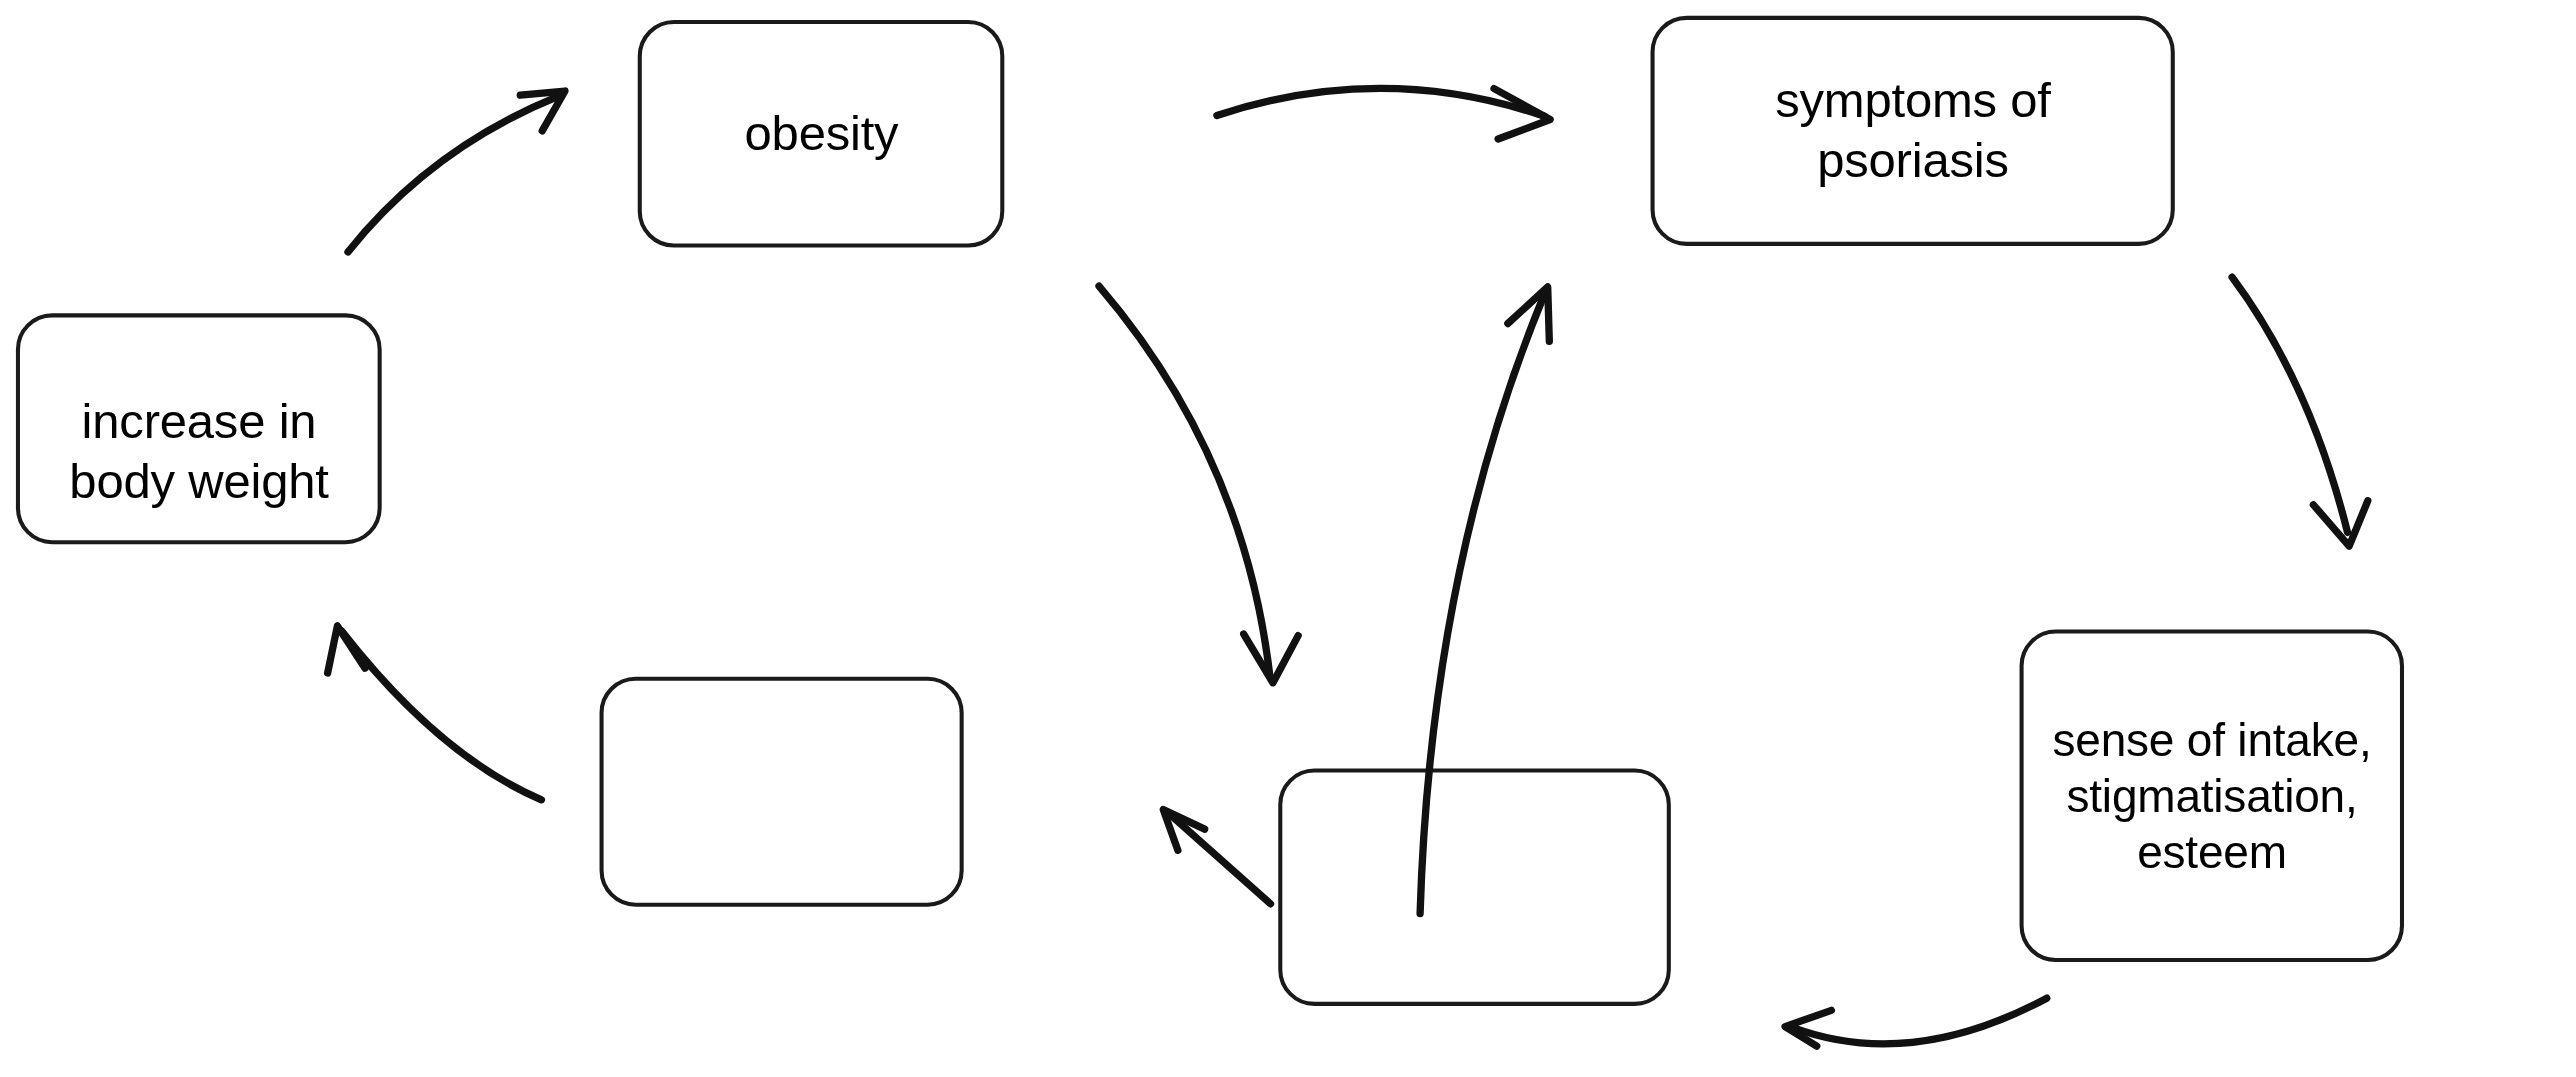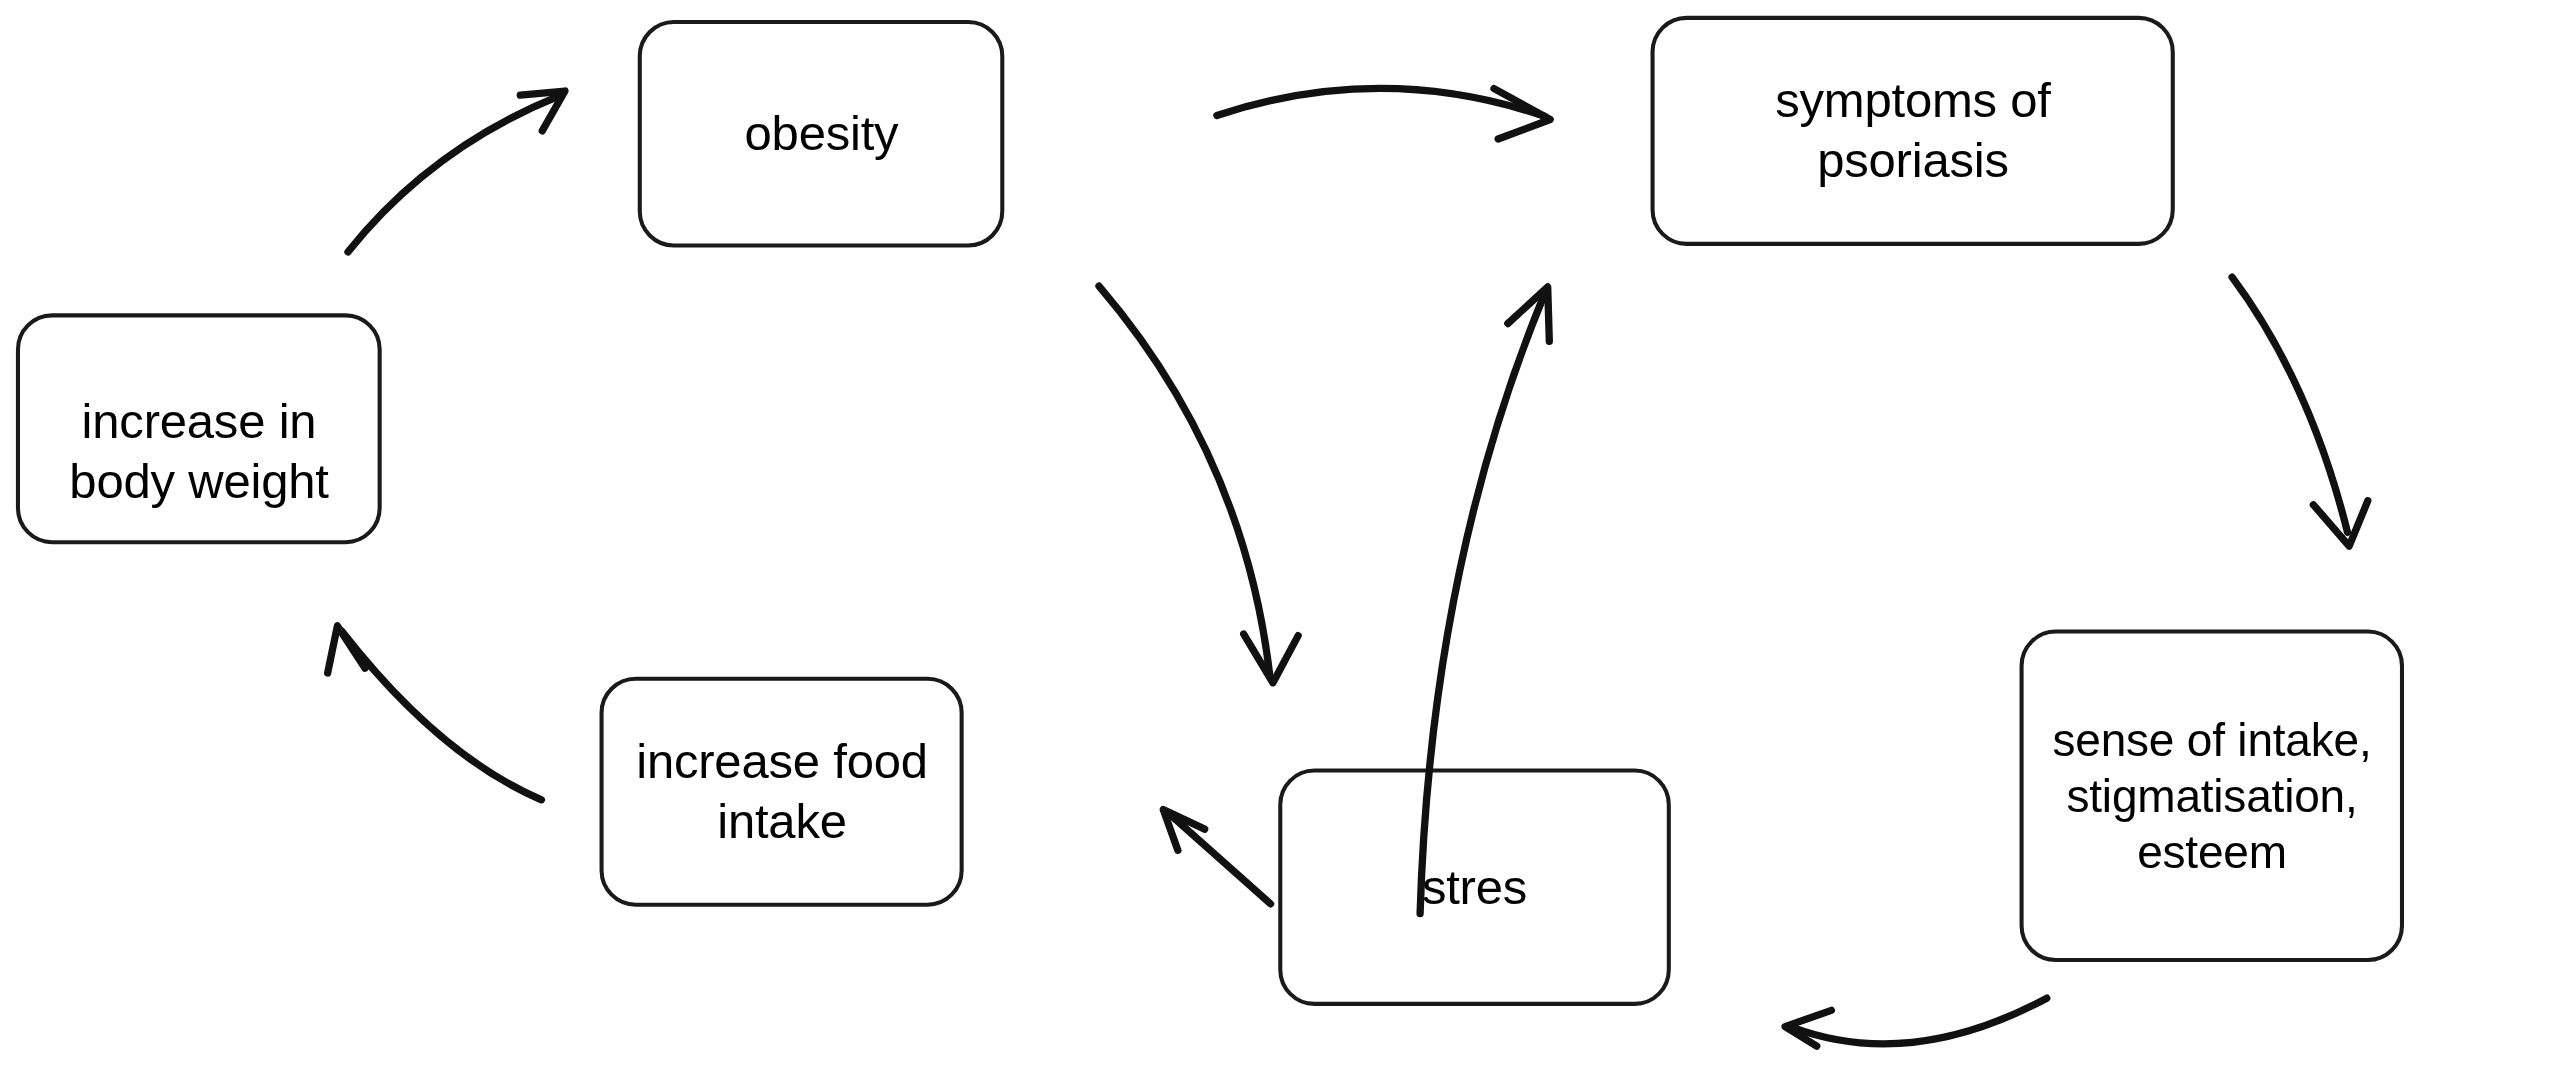--- a/index.html
+++ b/index.html
@@ -146,30 +146,21 @@
   </div>
 
   <div class="node-label" style="left:2022px; top:632px; width:380px; height:328px; font-size:46px;">
     <div style="width:100%;">
       <span>sense of intake,</span>
       <span>stigmatisation,</span>
       <span>esteem</span>
     </div>
   </div>
 
-  <div class="node-label" style="left:1280px; top:771px; width:389px; height:233px;">
-    <span>stres</span>
-  </div>
 
-  <div class="node-label" style="left:602px; top:679px; width:360px; height:226px;">
-    <div style="width:100%;">
-      <span>increase food</span>
-      <span>intake</span>
-    </div>
-  </div>
 
   <div class="node-label" style="left:18px; top:315px; width:362px; height:227px;margin-top:23px;">
     <div style="width:100%;">
       <span>increase in</span>
       <span>body weight</span>
     </div>
   </div>
 
 </div>
 

